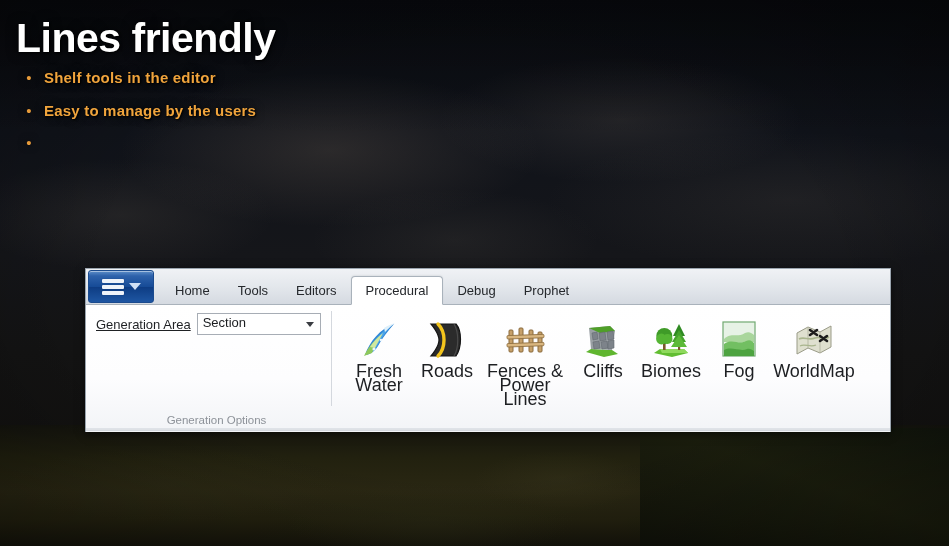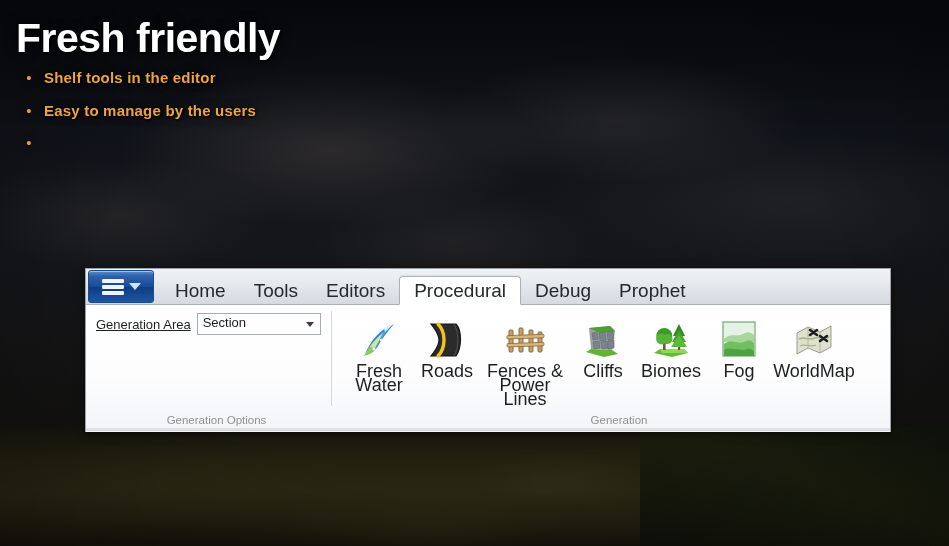--- a/index.html
+++ b/index.html
@@ -141,21 +141,21 @@
     border-left: 6px solid transparent;
     border-right: 6px solid transparent;
     border-top: 7px solid #cfe0f5;
   }
 
   .tab {
     position: relative;
     padding: 0 14px;
     height: 27px;
     line-height: 27px;
-    font-size: 19px;
+    font-size: 13px;
     color: #25282c;
     cursor: pointer;
     white-space: nowrap;
   }
   .tab.active {
     background: #ffffff;
     border: 1px solid #a9b2bb;
     border-bottom: 1px solid #ffffff;
     border-radius: 4px 4px 0 0;
     height: 29px;
@@ -246,21 +246,21 @@
 </head>
 <body>
 
 <div id="slide">
 
   <div class="bg-sky"></div>
   <div class="bg-land"></div>
   <div class="bg-ridge"></div>
   <div class="bg-vignette"></div>
 
-  <div class="slide-title">Fresh friendly</div>
+  <div class="slide-title">Lines friendly</div>
 
   <div class="bullets">
     <div class="bullet-row">
       <span class="bullet-dot">•</span>
       <span class="bullet-text">Shelf tools in the editor</span>
     </div>
     <div class="bullet-row">
       <span class="bullet-dot">•</span>
       <span class="bullet-text">Easy to manage by the users</span>
     </div>
@@ -412,21 +412,20 @@
                 <path d="M6 20 C11 17 16 22 22 19 C27 17 32 21 36 18" stroke="#a9b58d" stroke-width="1.6" fill="none"></path>
                 <path d="M7 27 C12 24 17 29 23 26" stroke="#a9b58d" stroke-width="1.3" fill="none"></path>
                 <path d="M17 11 L24 16 M24 11 L17 16" stroke="#1d1d1d" stroke-width="2.6" stroke-linecap="round"></path>
                 <path d="M27 17 L34 22 M34 17 L27 22" stroke="#1d1d1d" stroke-width="2.6" stroke-linecap="round"></path>
               </svg>
             </span>
             <span class="gal-label"><span>WorldMap</span></span>
           </div>
 
         </div>
-        <div class="group-label">Generation</div>
       </div>
 
     </div>
 
     <div class="bottom-edge"></div>
   </div>
 
 </div>
 
 </body></html>

